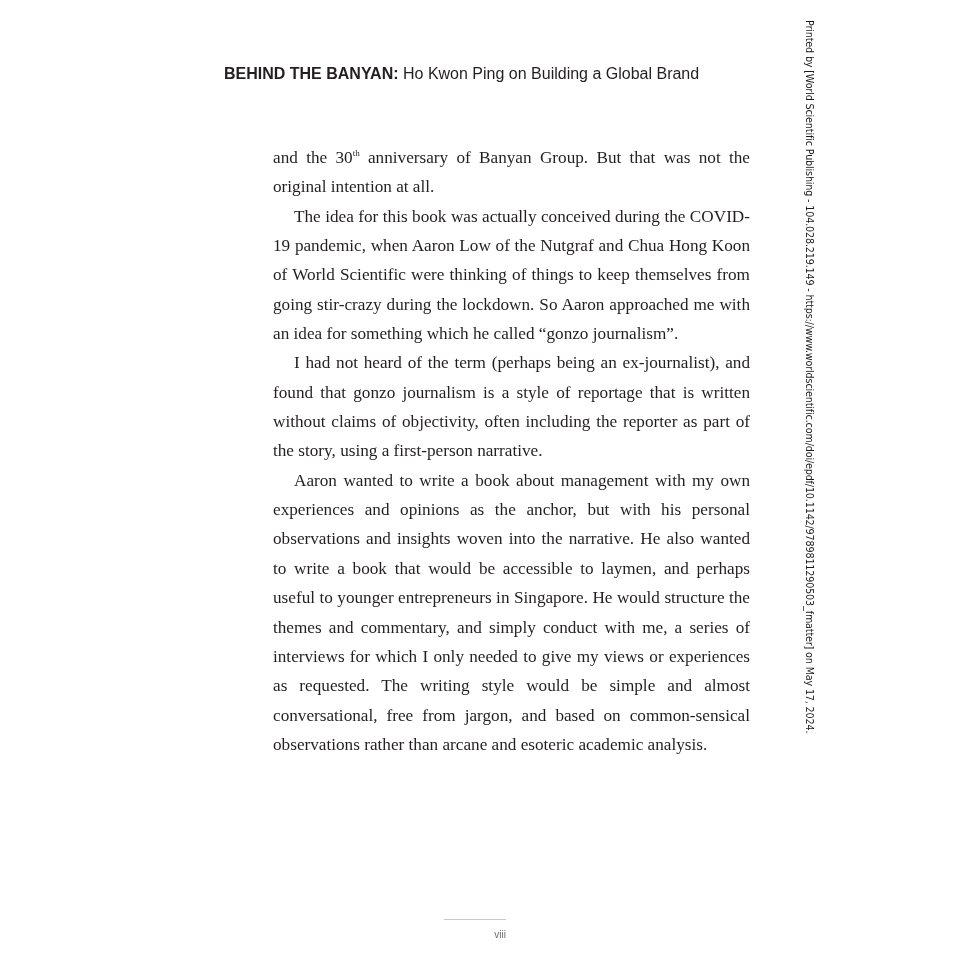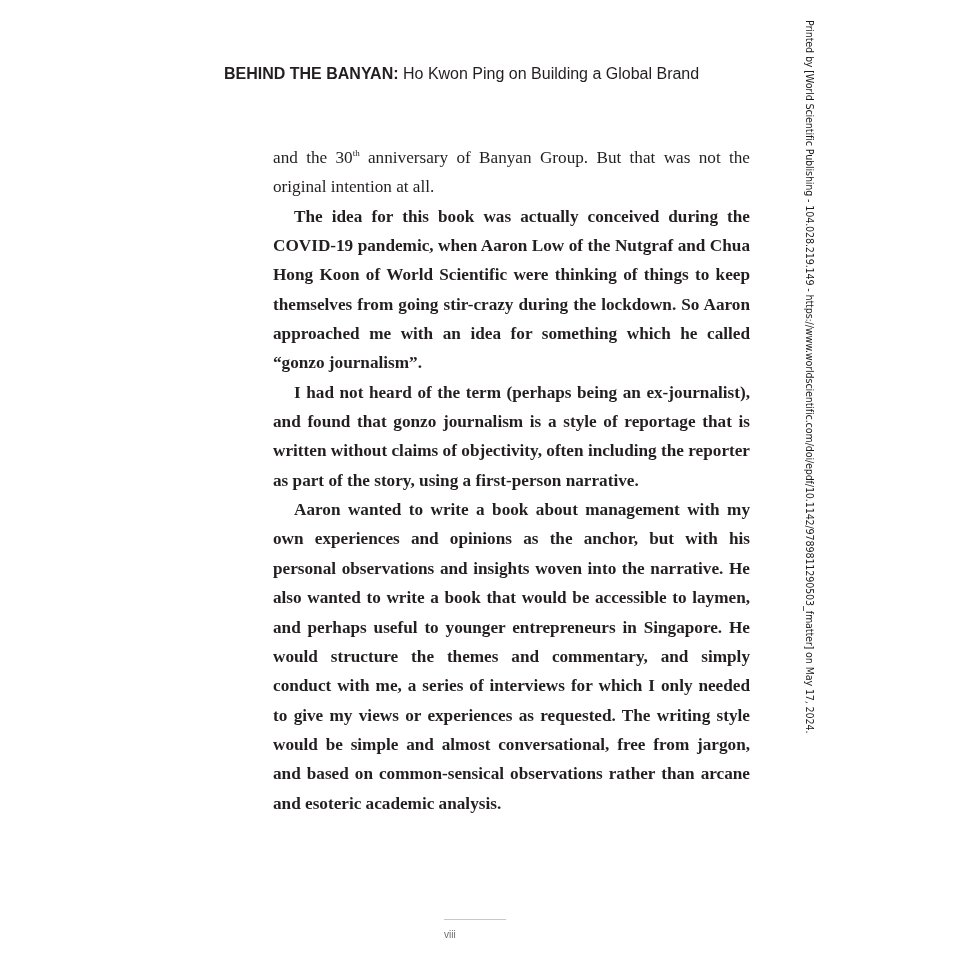--- a/index.html
+++ b/index.html
@@ -38,21 +38,20 @@
       color: #231f20;
       margin-left: 36px;
     }
     .body-text p {
       margin: 0;
       text-align: justify;
       text-align-last: left;
     }
     .body-text p.indent {
       text-indent: 21px;
-      font-weight: bold;
     }
     .body-text p.justify-last {
       text-align-last: justify;
     }
     sup.ord {
       font-size: 9px;
       line-height: 0;
       vertical-align: 7px;
     }
     .watermark {
@@ -72,21 +71,21 @@
       top: 919px;
       width: 62px;
       height: 1px;
       background: #c8c8c8;
     }
     .folio {
       position: absolute;
       left: 444px;
       top: 929px;
       width: 62px;
-      text-align: left;
+      text-align: right;
       font-family: "Liberation Sans", sans-serif;
       font-size: 10px;
       color: #6d6d6d;
     }
   </style>
 </head>
 <body>
 
 <div class="running-head">
   <span class="series">BEHIND THE BANYAN:</span><span class="title"> Ho Kwon Ping on Building a Global Brand</span>

